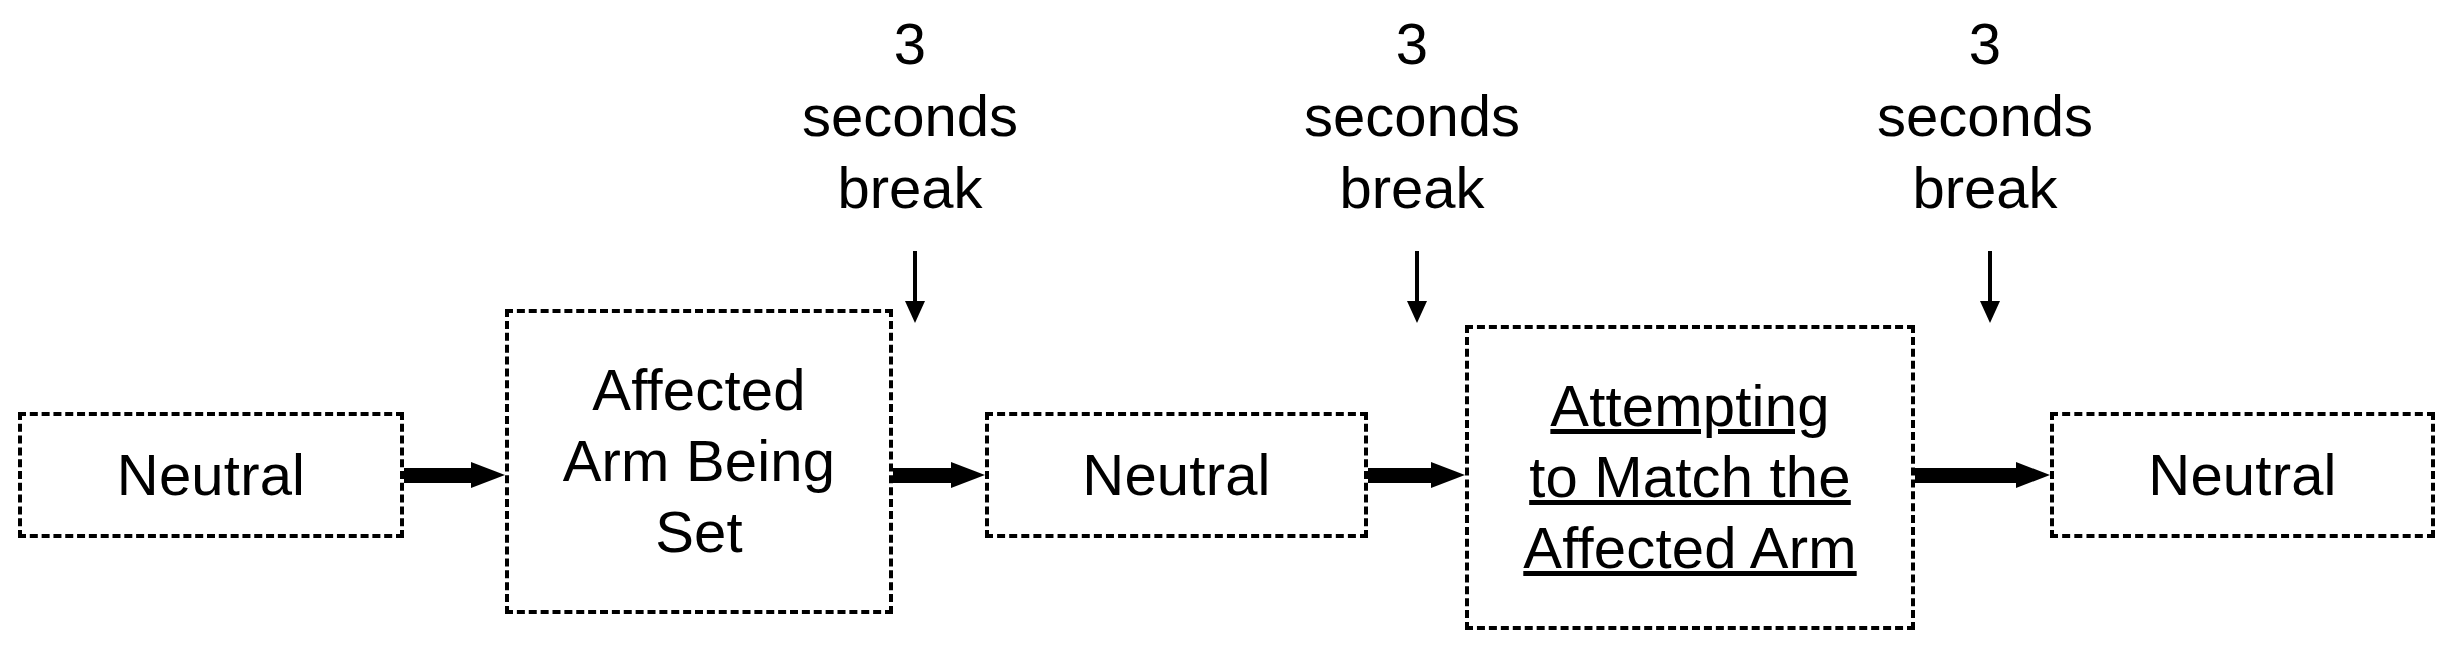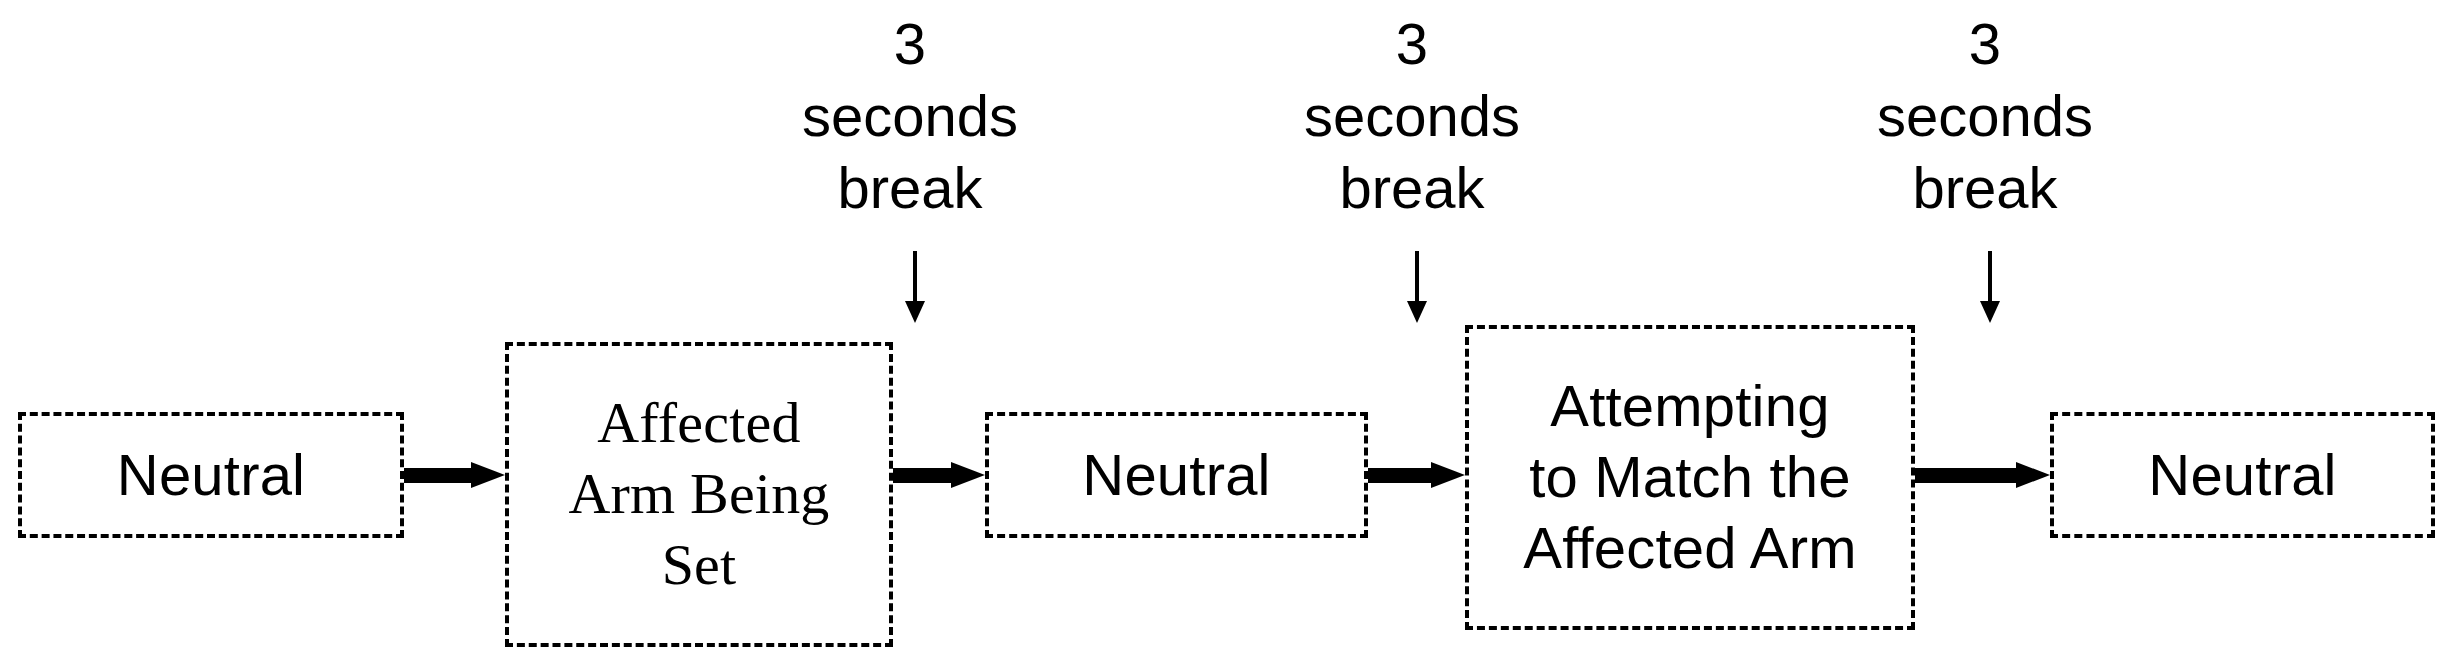--- a/index.html
+++ b/index.html
@@ -119,27 +119,27 @@
     <span class="head" style="top:50px;"></span>
   </div>
 
   <div class="v-arrow" style="left:1980px; top:251px; height:72px;">
     <span class="shaft" style="height:50px;"></span>
     <span class="head" style="top:50px;"></span>
   </div>
 
   <div class="node" style="left:18px; top:412px; width:386px; height:126px;">Neutral</div>
 
-  <div class="node" style="left:505px; top:342px; width:388px; height:305px;font-family:Liberation Serif, serif;">Affected
+  <div class="node" style="left:505px; top:309px; width:388px; height:305px;">Affected
 Arm Being
 Set</div>
 
   <div class="node" style="left:985px; top:412px; width:383px; height:126px;">Neutral</div>
 
-  <div class="node" style="left:1465px; top:325px; width:450px; height:305px;">Attempting
+  <div class="node" style="left:1465px; top:325px; width:450px; height:305px;text-decoration:underline;">Attempting
 to Match the
 Affected Arm</div>
 
   <div class="node" style="left:2050px; top:412px; width:385px; height:126px;">Neutral</div>
 
   <div class="h-arrow" style="left:404px; top:462px; width:101px;">
     <span class="shaft" style="width:67px;"></span>
     <span class="head" style="left:67px;"></span>
   </div>
 

